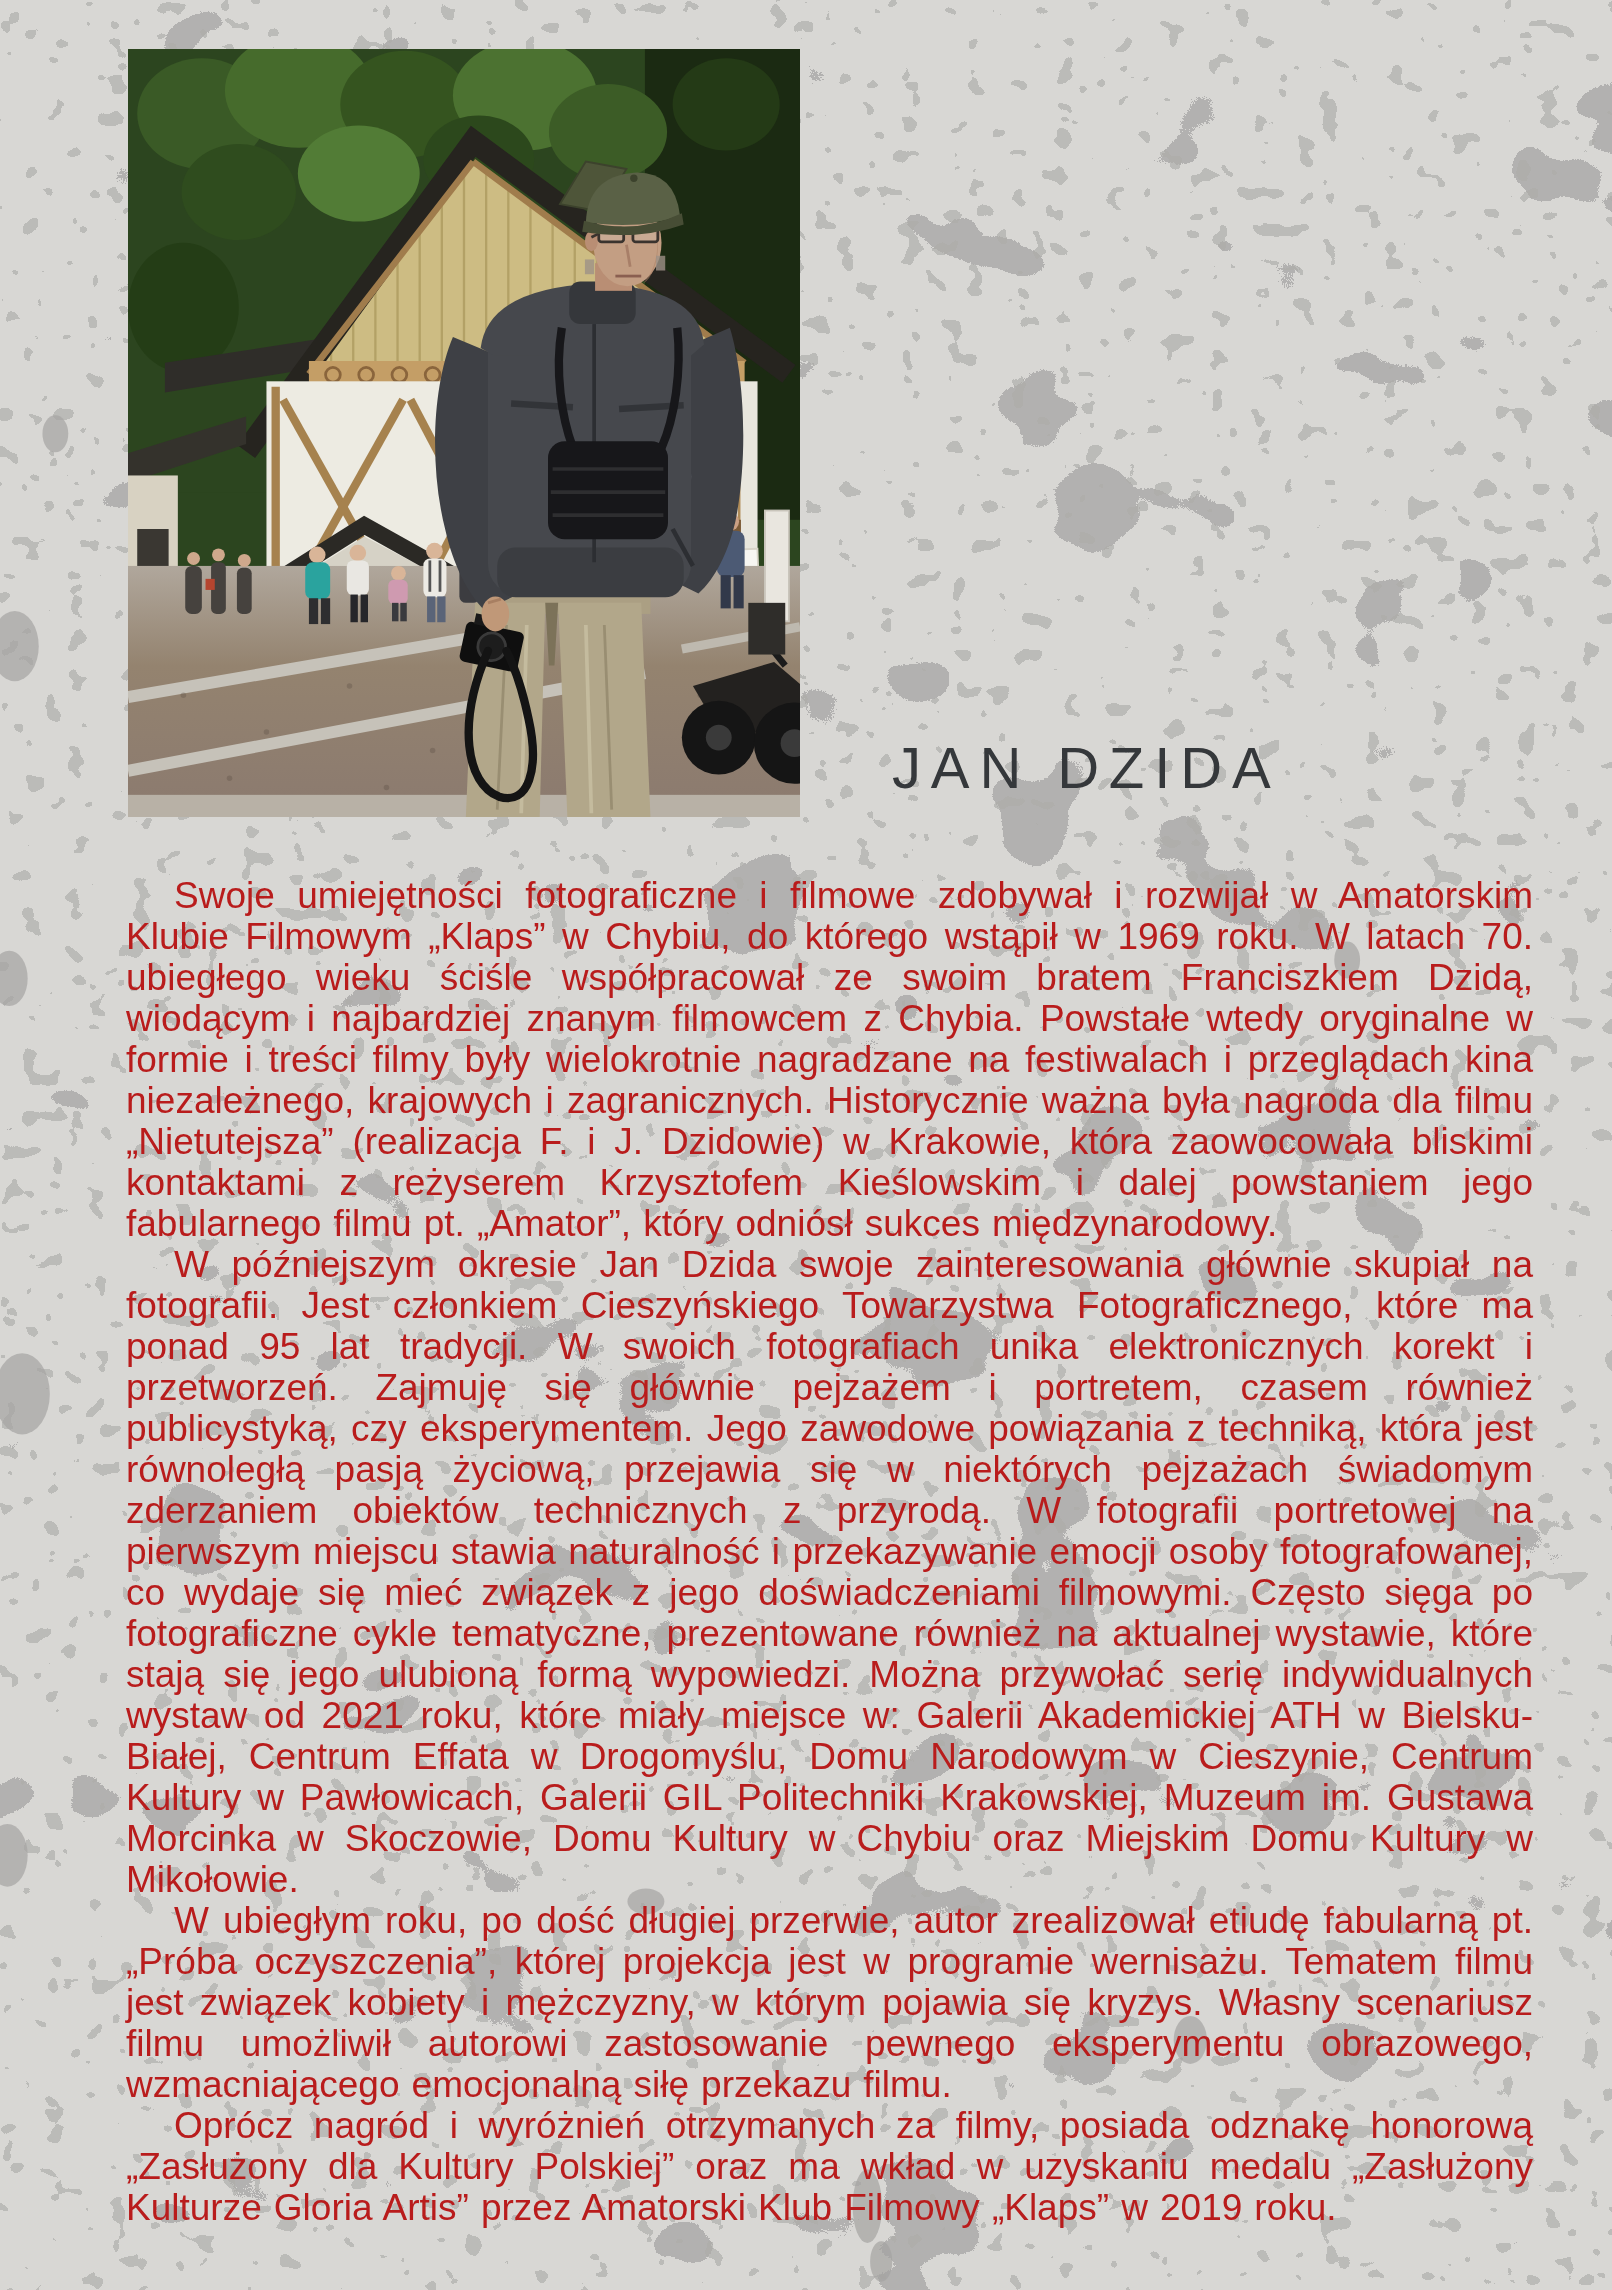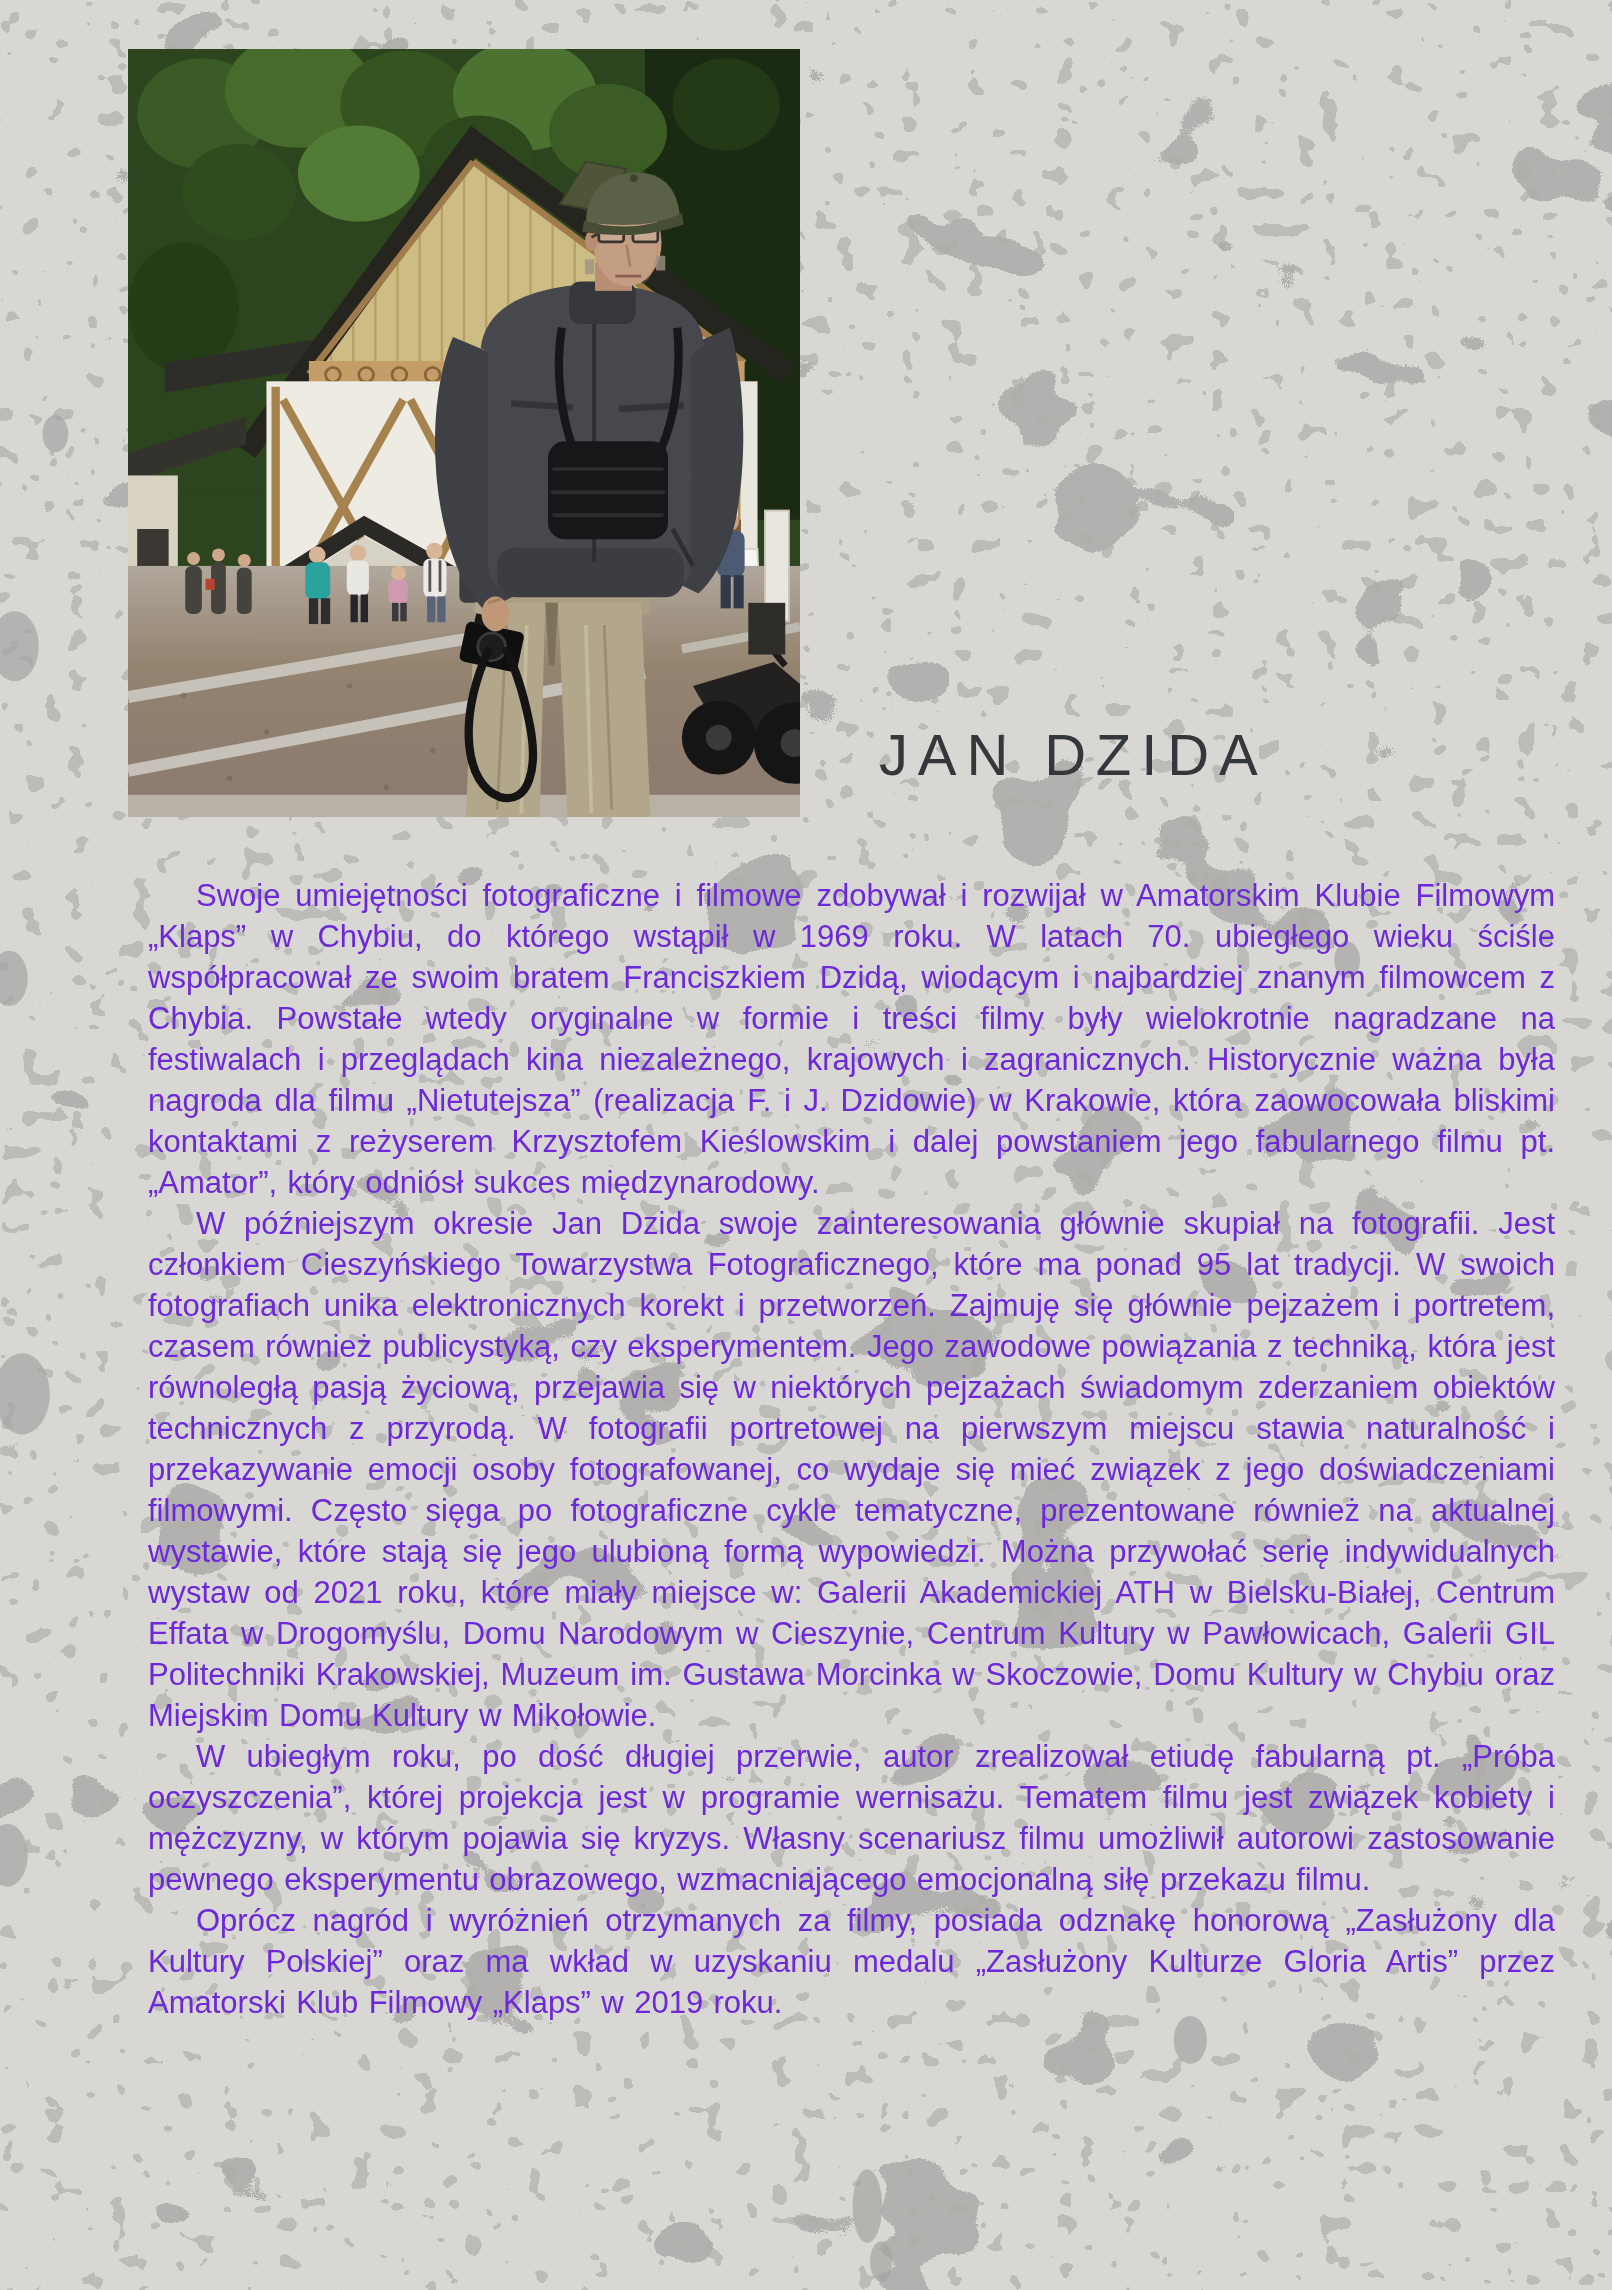--- a/index.html
+++ b/index.html
@@ -8,28 +8,28 @@
     background:#d8d7d4;
     font-family:"Liberation Sans",sans-serif;
   }
   .grunge{position:absolute;left:0;top:0;z-index:1;pointer-events:none;}
   .photo{
     position:absolute;left:128px;top:49px;width:672px;height:768px;
     z-index:2;overflow:hidden;background:#2c451f;
   }
   .photo svg{display:block;width:100%;height:100%;}
   .title{
-    position:absolute;left:879px;top:721px;margin:0;z-index:3;
+    position:absolute;left:879px;top:721px;margin:13px;z-index:3;
     font-size:58px;font-weight:400;letter-spacing:0.17em;
     color:#35383b;white-space:nowrap;
   }
   .article{
     position:absolute;left:126px;top:875px;width:1407px;z-index:3;
-    font-size:31px;line-height:41px;text-align:justify;
-    color:#6d28d9;word-spacing:1.8px;margin-left:22px;
+    font-size:37px;line-height:41px;text-align:justify;
+    color:#b91c1c;word-spacing:1.8px;
   }
   .article p{margin:0;text-indent:48px;}
   .sign-text{font-family:"Liberation Serif",serif;font-weight:bold;fill:#64504a;letter-spacing:3px;}
 </style>
 </head>
 <body>
 
 <div>
 
   <svg class="grunge" width="1612" height="2291" viewBox="0 0 1747 2482" preserveAspectRatio="none">

